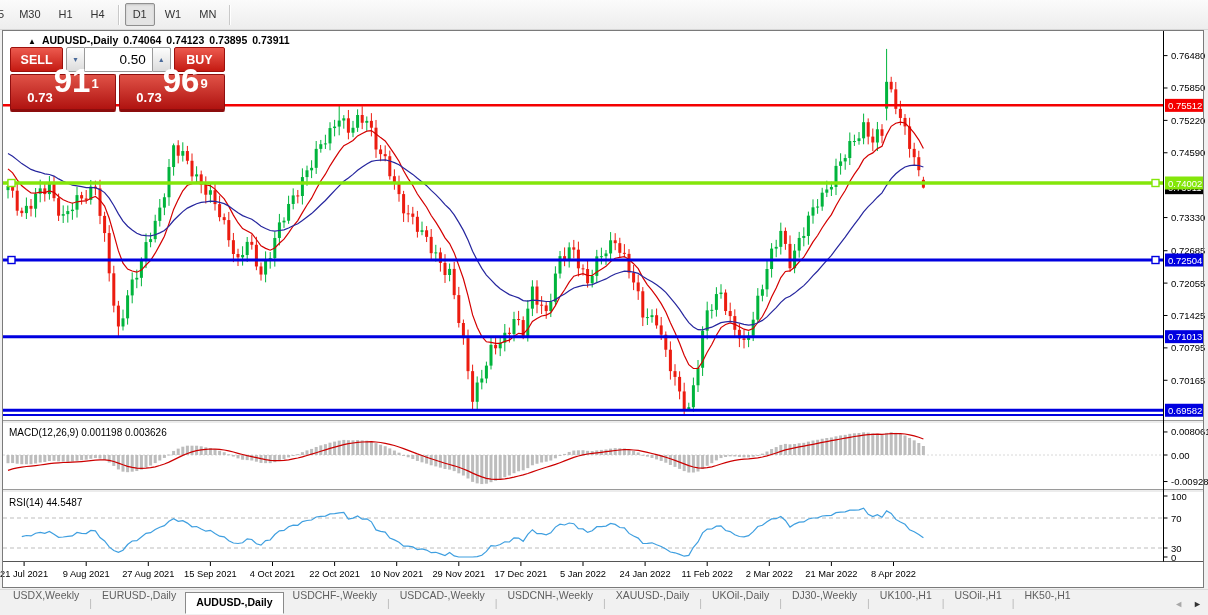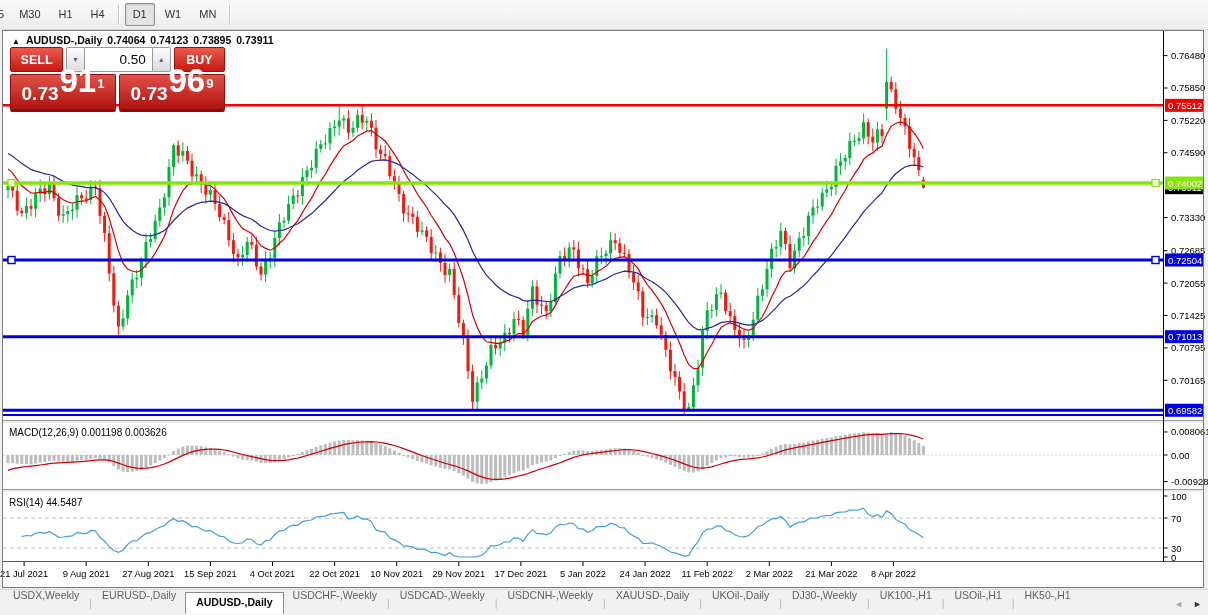--- a/index.html
+++ b/index.html
@@ -18,21 +18,21 @@
   .tf-btn{
     height:21px;line-height:21px;padding:0 7px;margin:0 1px;
     font-size:11px;color:#333;border:1px solid transparent;border-radius:2px;
     cursor:default;white-space:nowrap;
   }
   .tf-btn.cut{padding:0 4px 0 2px;}
   .tf-btn.active{background:#e4e4e4;border:1px solid #8f8f8f;box-shadow:inset 0 1px 2px rgba(0,0,0,.15);}
   .tb-sep{width:1px;height:20px;background:#c9c9c9;margin:0 4px;border-right:1px solid #ffffff;}
   
   .title-row{
-    position:absolute;left:12px;top:34px;z-index:4;
+    position:absolute;left:28px;top:34px;z-index:4;
     font-size:10.5px;font-weight:700;color:#000;white-space:nowrap;
   }
   .title-row .tri{font-size:8px;margin-right:6px;font-weight:400;}
   .title-row span.num{margin-left:5px;font-weight:700;}
   .one-click{position:absolute;left:10px;top:47px;z-index:4;width:215px;}
   .oc-row1{display:flex;height:25px;}
   .btn-red{
     background:linear-gradient(#ec5a4e,#c41a12);
     border:1px solid #9c100c;border-radius:2px;color:#fff;
     font-size:12.5px;font-weight:700;display:flex;align-items:center;justify-content:center;
@@ -53,21 +53,21 @@
     padding-right:6px;
   }
   .oc-row2{display:flex;margin-top:2px;height:38px;}
   .price-box{
     width:104px;background:linear-gradient(#e05247,#b01310);
     border:1px solid #8f0f0f;border-bottom:3px solid #8c0d0d;border-radius:2px;
     color:#fff;display:flex;align-items:flex-end;justify-content:center;
     padding-bottom:1px;cursor:pointer;
   }
   .price-box + .price-box{margin-left:3px;}
-  .pb-small{font-size:19px;font-weight:700;margin-bottom:3px;}
+  .pb-small{font-size:13px;font-weight:700;margin-bottom:3px;}
   .pb-big{font-size:33px;font-weight:700;line-height:30px;margin:12px 1px;}
   .pb-sup{font-size:13px;font-weight:700;align-self:flex-start;margin-top:1px;}
   
   .tabbar{
     position:absolute;left:0;top:589px;width:1208px;height:26px;
     background:#f1f1f1;border-top:1px solid #dadada;
     display:flex;align-items:center;z-index:5;font-size:10.5px;color:#5f5f5f;
   }
   .tab{
     padding:4px 9px 20px 9px;white-space:nowrap;cursor:pointer;

